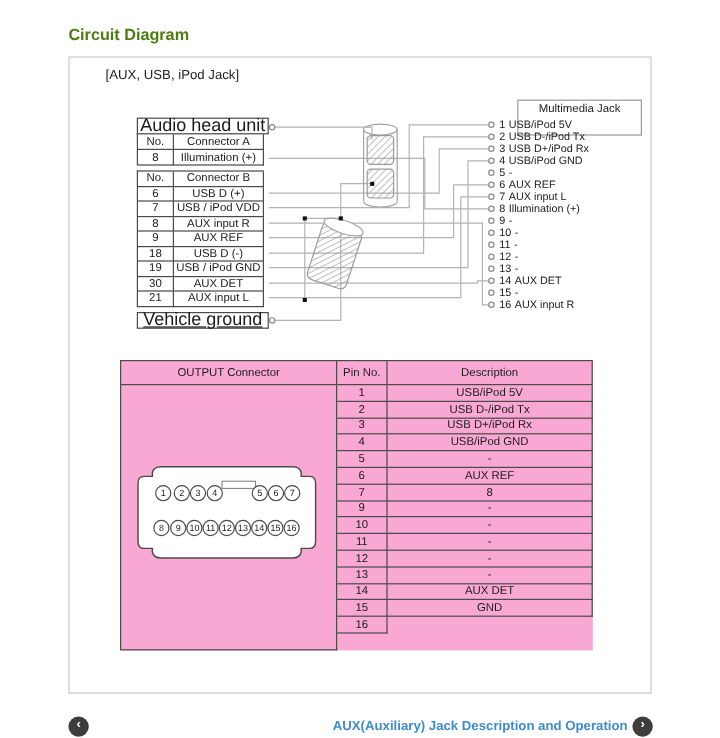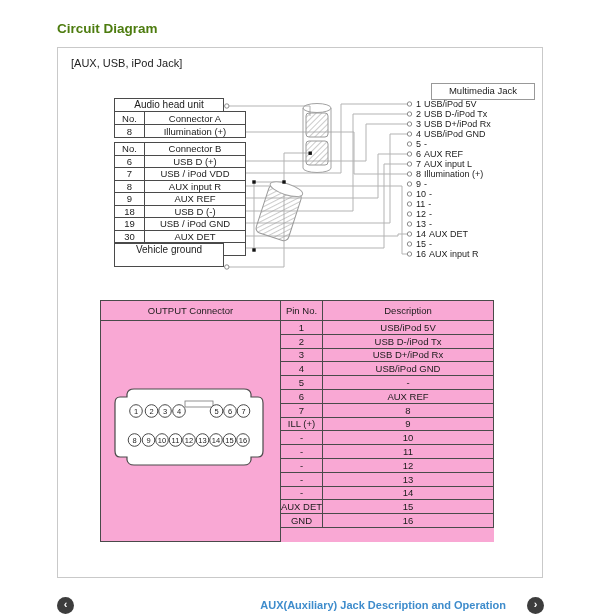--- a/index.html
+++ b/index.html
@@ -6,38 +6,38 @@
   html, body { width: 600px; height: 615px; background: #ffffff;
     font-family: "Liberation Sans", "DejaVu Sans", sans-serif; color: #1b1b1b;
     position: relative; overflow: hidden; }
   .abs { position: absolute; }
 
   #page-title { left: 57px; top: 21px; font-size: 13.5px; font-weight: bold; color: #4d7c0f; }
 
   #content-box { left: 57px; top: 47px; width: 486px; height: 531px;
     border: 1px solid var(--outer-border, #c9c9c9); background: #fff; }
 
-  #section-label { left: 13px; top: 9px; font-size: 11px; color: #222; }
+  #section-label { left: 30px; top: 9px; font-size: 11px; color: #222; }
 
   
   .ahu-box { left: 56px; width: 110px; background: #fff; border: 1px solid var(--table-border,#4a4a4a);
-    text-align: center; font-size: 10px; }
+    text-align: center; font-size: 15px; }
   #ahu-title { top: 50px; height: 14px; line-height: 12px; }
-  #vehicle-ground { top: 195px; height: 24px; line-height: 12px; }
-  .mini-table { position: absolute; left: 56px; width: 132px; display: grid;
+  #vehicle-ground { top: 212px; height: 14px; line-height: 12px; text-decoration: underline; }
+  .mini-table { position: absolute; left: 56px; width: 106px; display: grid;
     grid-template-columns: 30px 1fr; border-top: 1px solid var(--table-border,#4a4a4a);
     border-left: 1px solid var(--table-border,#4a4a4a); background: #fff; font-size: 9.5px; text-align: right; }
   #table-a { top: 63px; grid-auto-rows: 13px; }
   #table-b { top: 94px; grid-auto-rows: 12.5px; }
   .mini-table > div { border-right: 1px solid var(--table-border,#4a4a4a);
     border-bottom: 1px solid var(--table-border,#4a4a4a);
     display: flex; align-items: center; justify-content: center; overflow: hidden; white-space: nowrap; }
 
   
-  #mm-jack-label { left: 373px; top: 35px; width: 104px; height: 17px; border: 1px solid #999;
+  #mm-jack-label { left: 373px; top: 35px; width: 104px; height: 30px; border: 1px solid #999;
     font-size: 9.5px; text-align: center; line-height: 13px; background: #fff; }
   #jack-list { left: 358px; top: 51px; font-size: 9px; }
   .jack-row { height: 10px; line-height: 10px; display: flex; gap: 3px; white-space: nowrap; }
 
   
   #wiring { left: 0; top: 0; pointer-events: none; }
 
   
   #output-table { left: 100px; top: 300px; display: grid;
     grid-template-columns: 180px 42px 171px; grid-template-rows: 20px repeat(16, 13.8px);
@@ -52,21 +52,21 @@
   
   #footer-nav { left: 57px; top: 595px; width: 487px; height: 20px;
     display: flex; align-items: center; }
   .nav-btn { width: 17px; height: 17px; border-radius: 50%; background: var(--nav-button-bg,#3d3d3d);
     color: #fff; display: flex; align-items: center; justify-content: center;
     font-size: 11px; font-weight: bold; cursor: pointer; flex: 0 0 auto; line-height: 1; }
   .nav-btn span { position: relative; top: -0.5px; }
   .footer-link { color: var(--link,#3e8ccc); font-size: 11px; font-weight: bold;
     text-decoration: none; cursor: pointer; white-space: nowrap; }
   #prev-link { margin-left: 11px; }
-  #next-link { margin-left: auto; margin-right: 21px; }
+  #next-link { margin-left: auto; margin-right: 4px; }
 </style>
 </head>
 <body>
 
 <div class="abs" id="page-title">Circuit Diagram</div>
 
 <div class="abs" id="content-box">
 
   <div class="abs" id="section-label">[AUX, USB, iPod Jack]</div>
 
@@ -292,21 +292,20 @@
   <div>3</div>
   <div>USB D+/iPod Rx</div>
   <div>4</div>
   <div>USB/iPod GND</div>
   <div>5</div>
   <div>-</div>
   <div>6</div>
   <div>AUX REF</div>
   <div>7</div>
   <div>8</div>
-  <div>ILL (+)</div>
   <div>9</div>
   <div>-</div>
   <div>10</div>
   <div>-</div>
   <div>11</div>
   <div>-</div>
   <div>12</div>
   <div>-</div>
   <div>13</div>
   <div>-</div>

